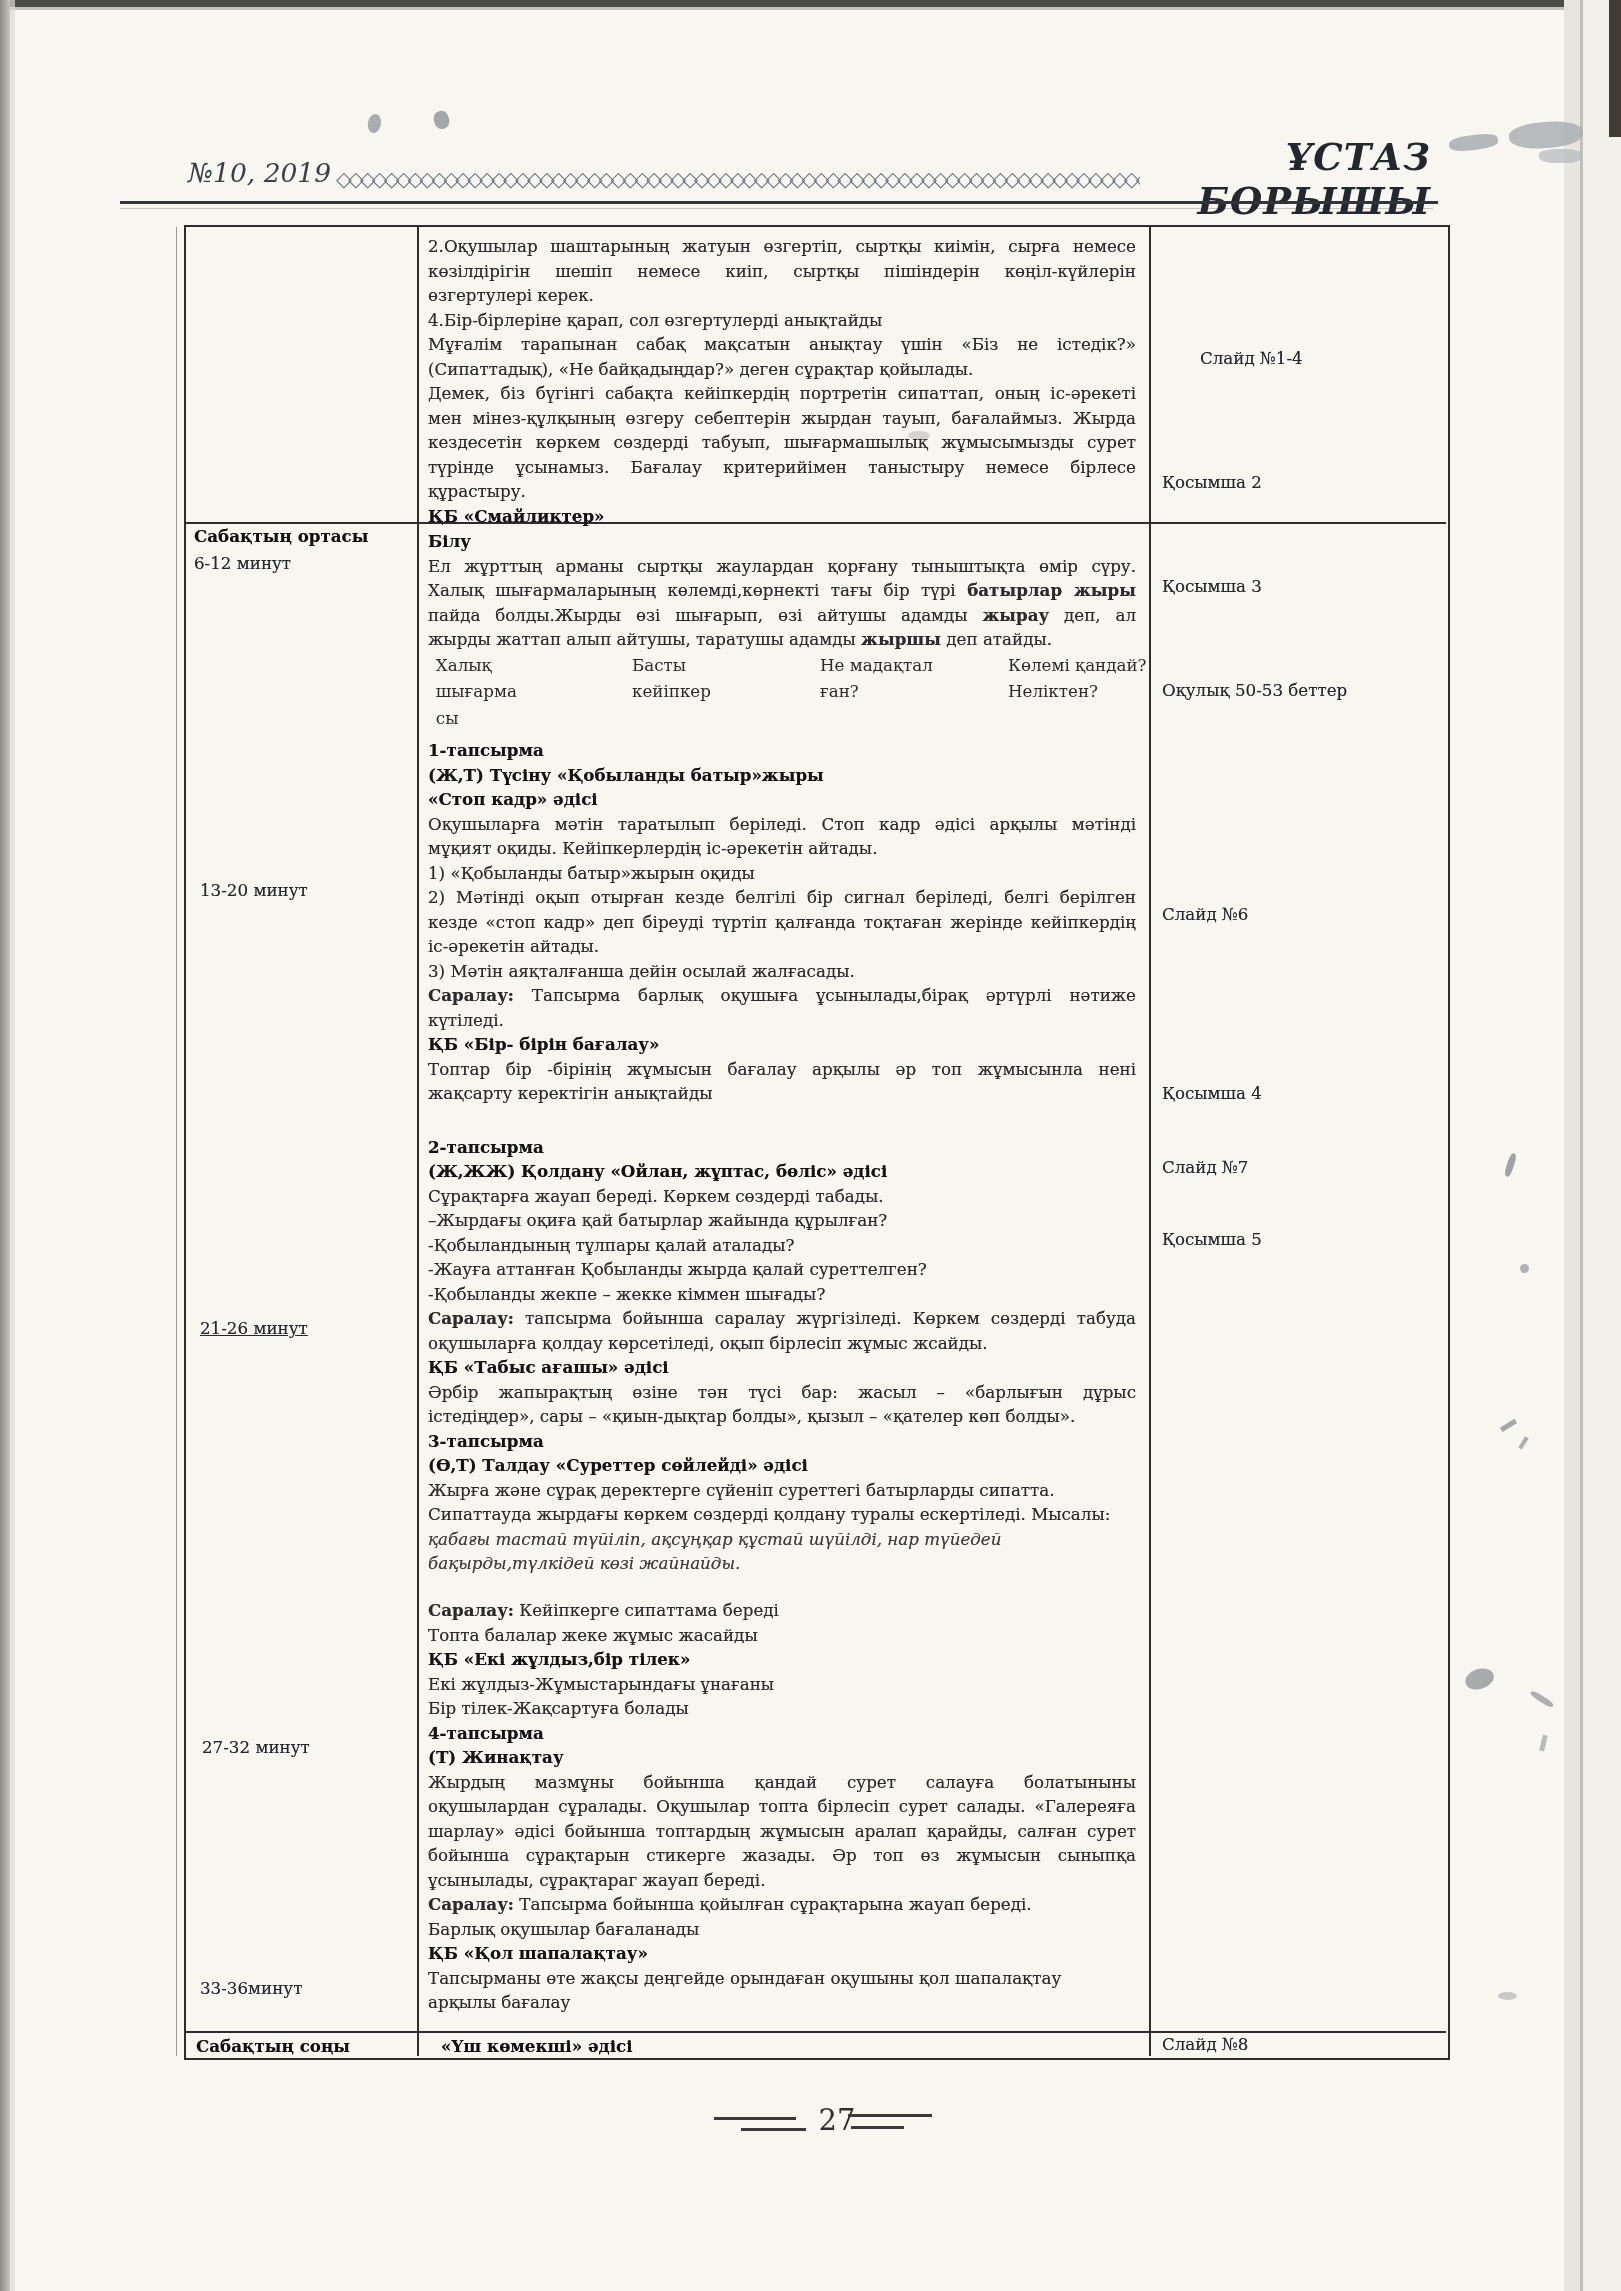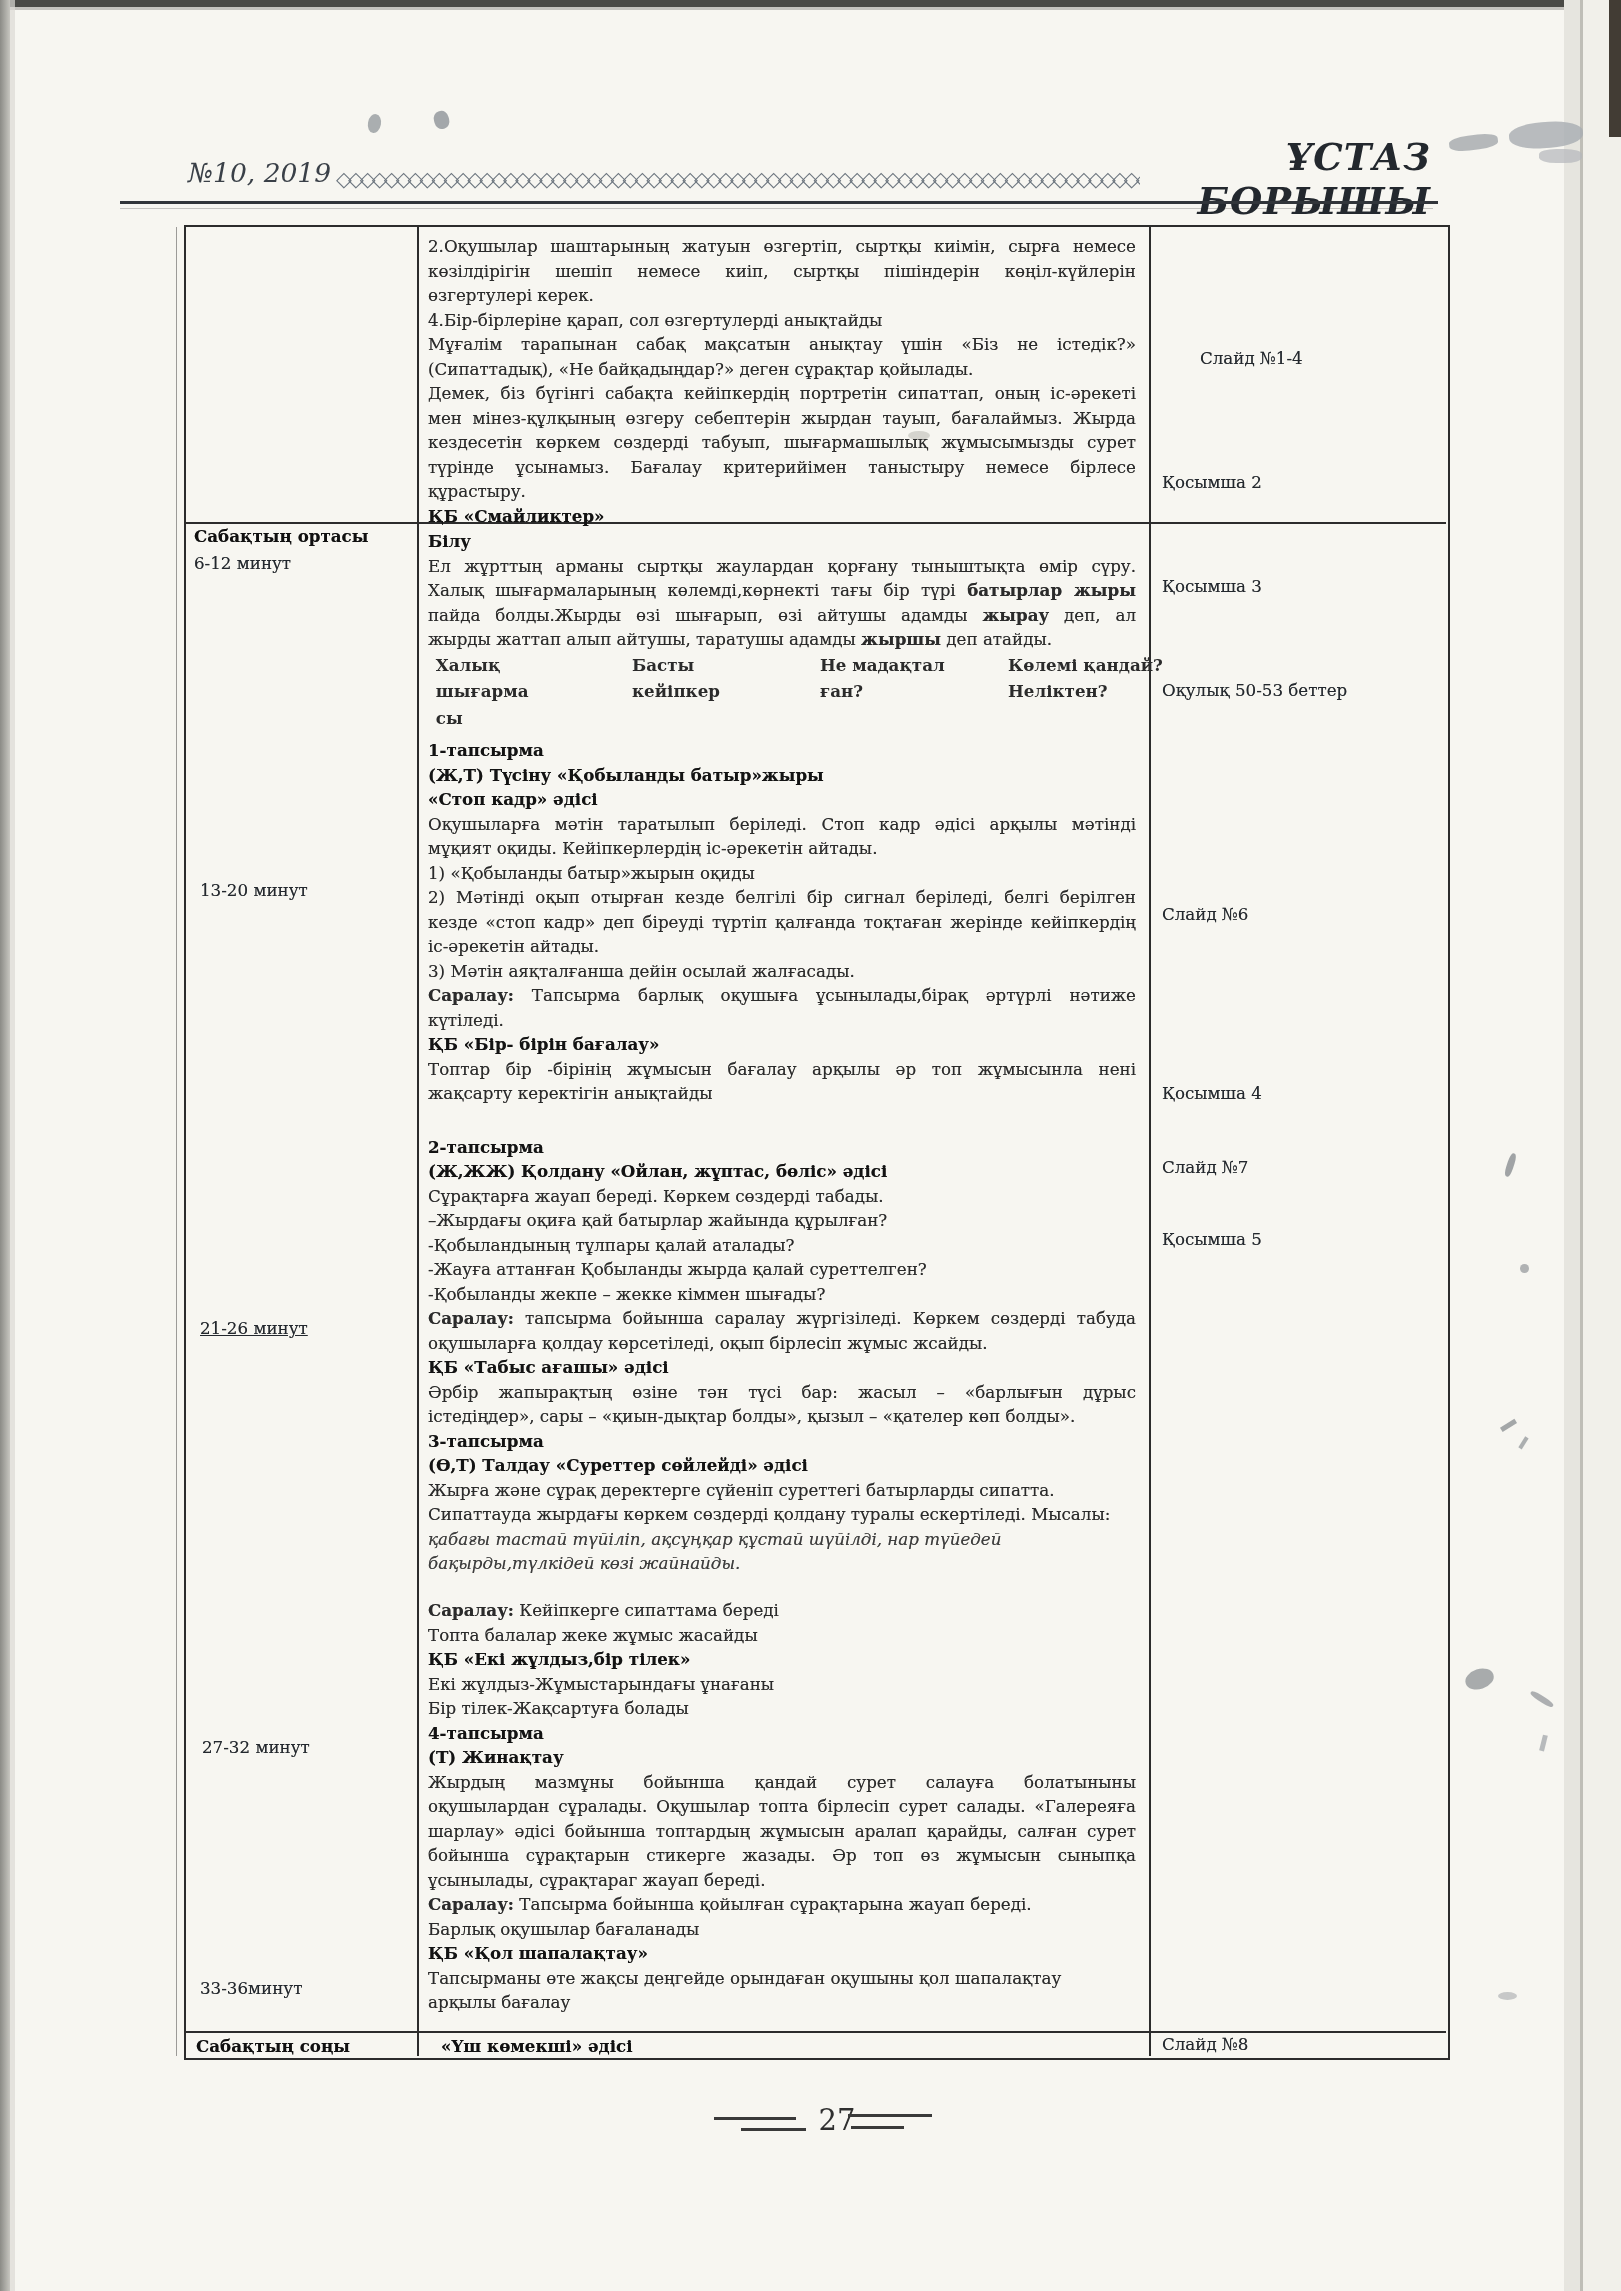--- a/index.html
+++ b/index.html
@@ -8,21 +8,21 @@
   .abs{position:absolute;}
   .ln{height:24.5px;line-height:24.5px;font-size:16.7px;white-space:normal;overflow:visible;color:#2b2b2b;
       text-shadow:0 0 0.5px rgba(40,40,40,.55);}
   .j{text-align:justify;text-align-last:justify;}
   .b{font-weight:bold;color:#131313;}
   .i{font-style:italic;color:#3d3d3d;}
   .cell{position:absolute;width:708px;}
   .side{position:absolute;font-size:16.7px;color:#23282e;text-shadow:0 0 0.5px rgba(40,40,40,.5);}
   .bold{font-weight:bold;color:#101010;}
   .bline{position:absolute;background:#2c2c2c;}
-  .mini{position:relative;height:79px;font-weight:bold;}
+  .mini{position:relative;height:79px;}
   .mc{position:absolute;top:0;}
   .mln{height:26.5px;line-height:26.5px;font-size:16.7px;color:#2b2b2b;white-space:nowrap;}
   .sp8{height:7.8px}.sp30{height:29px}.sp23{height:22.5px}
   .art{position:absolute;pointer-events:none;}
   .hdr-issue{position:absolute;left:188px;top:157px;font-style:italic;font-size:26.5px;color:#3a4048;}
   .hdr-title{position:absolute;left:1039px;top:135px;width:392px;text-align:right;
              font-style:italic;font-weight:bold;font-size:37px;color:#23282e;letter-spacing:1px;}
   .chain{position:absolute;left:336px;top:167px;width:804px;height:29px;overflow:hidden;
          font-family:"DejaVu Sans",sans-serif;font-size:20.6px;letter-spacing:-3.9px;color:#55606c;opacity:.85;white-space:nowrap;}
   .pgnum{position:absolute;left:788px;top:2103px;width:98px;text-align:center;font-size:29px;color:#2f2f2f;}

